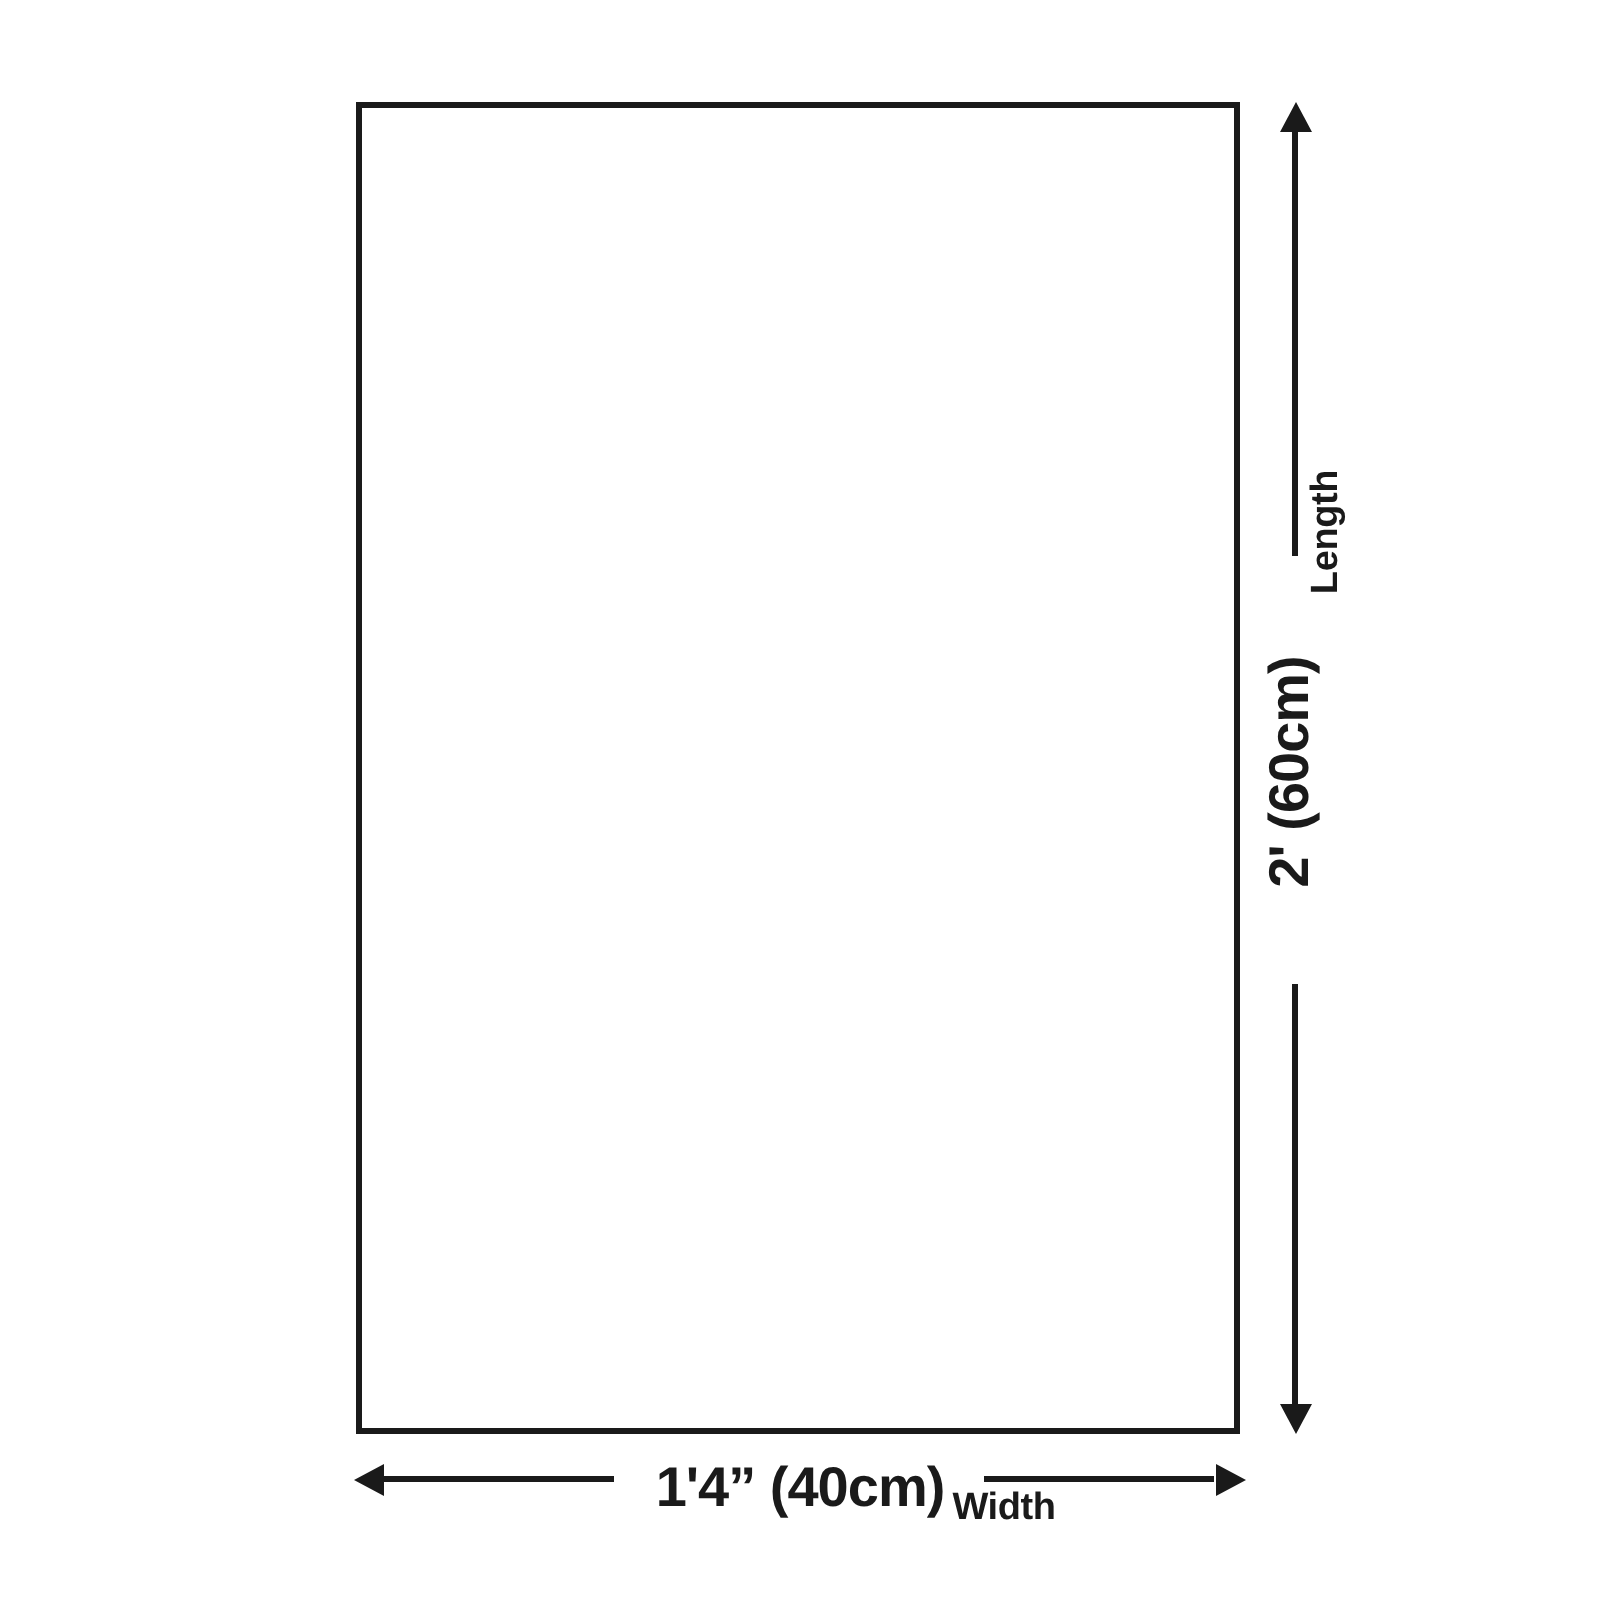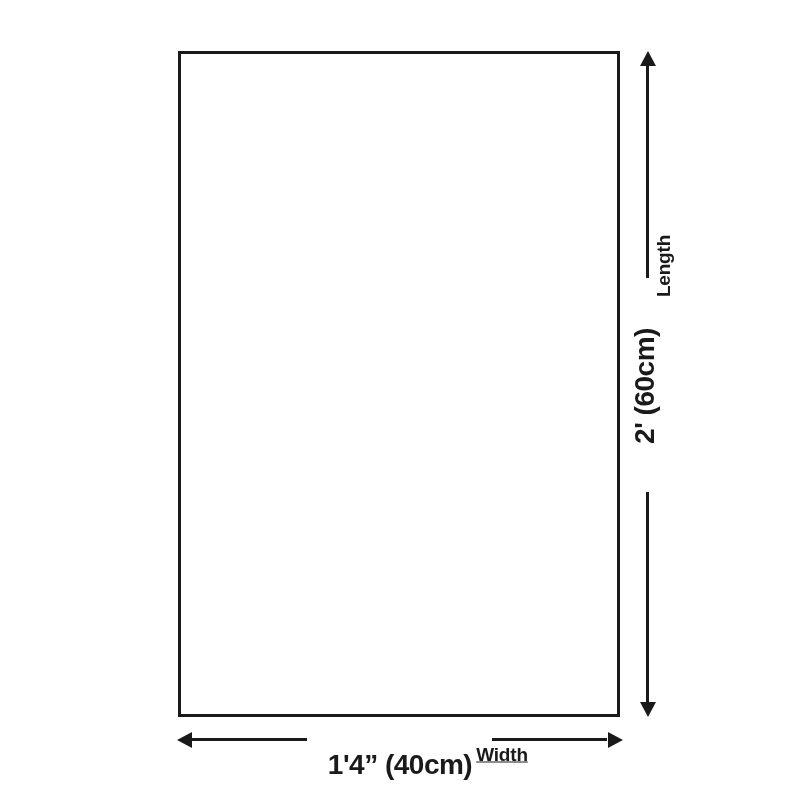--- a/index.html
+++ b/index.html
@@ -67,26 +67,24 @@
     font-size:28px;
     letter-spacing:-0.5px;
   }
   .label-small{
     font-size:19px;
     letter-spacing:-0.2px;
   }
   .width-value{
     left:400px;top:744px;
     transform:translate(-50%,-50%);
-    margin-top:21px;
   }
   .width-name{
     left:502px;top:754px;
     transform:translate(-50%,-50%);
-    text-decoration:underline;
   }
   .length-value{
     left:645px;top:386px;
     transform:translate(-50%,-50%) rotate(-90deg);
   }
   .length-name{
     left:663px;top:266px;
     transform:translate(-50%,-50%) rotate(-90deg);
   }
 </style>

